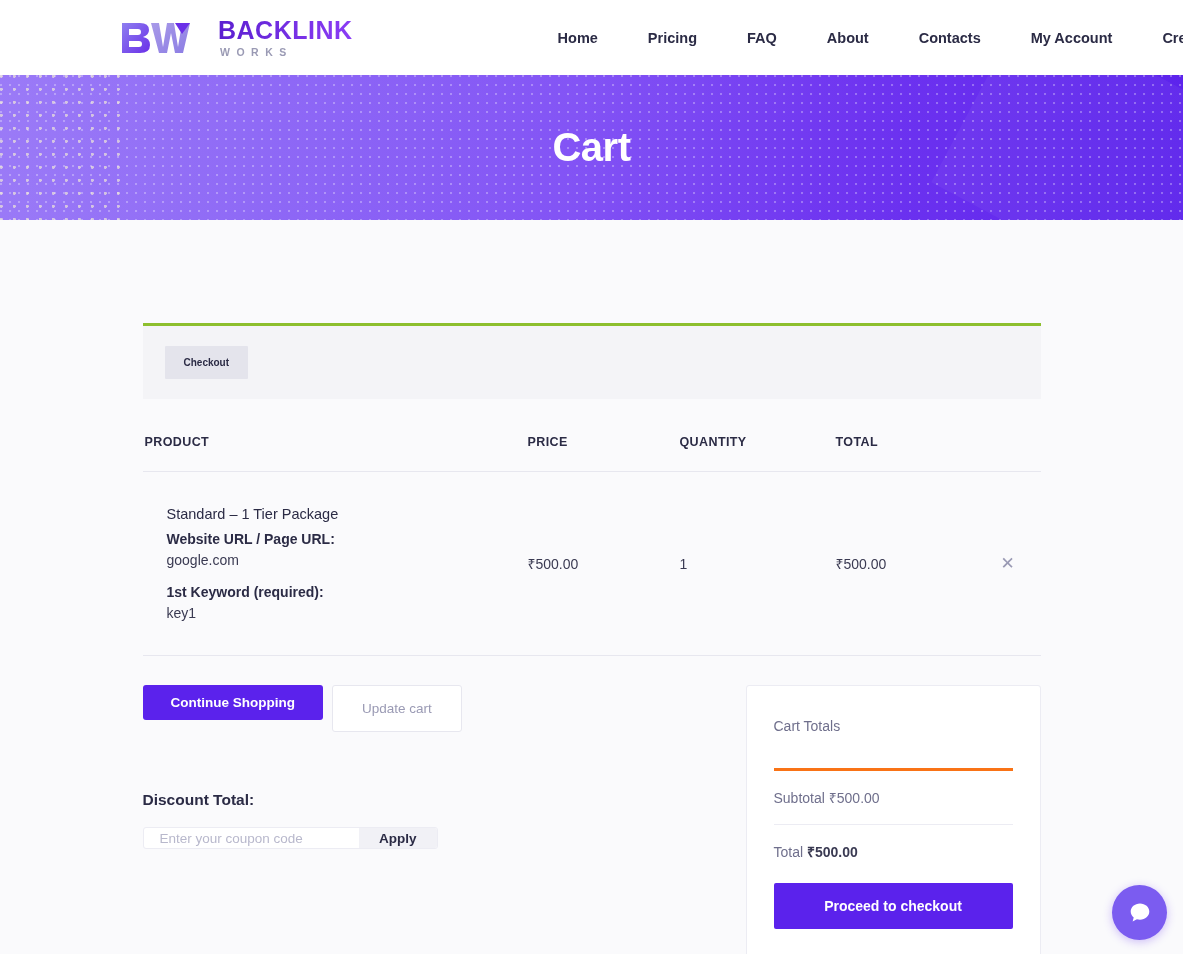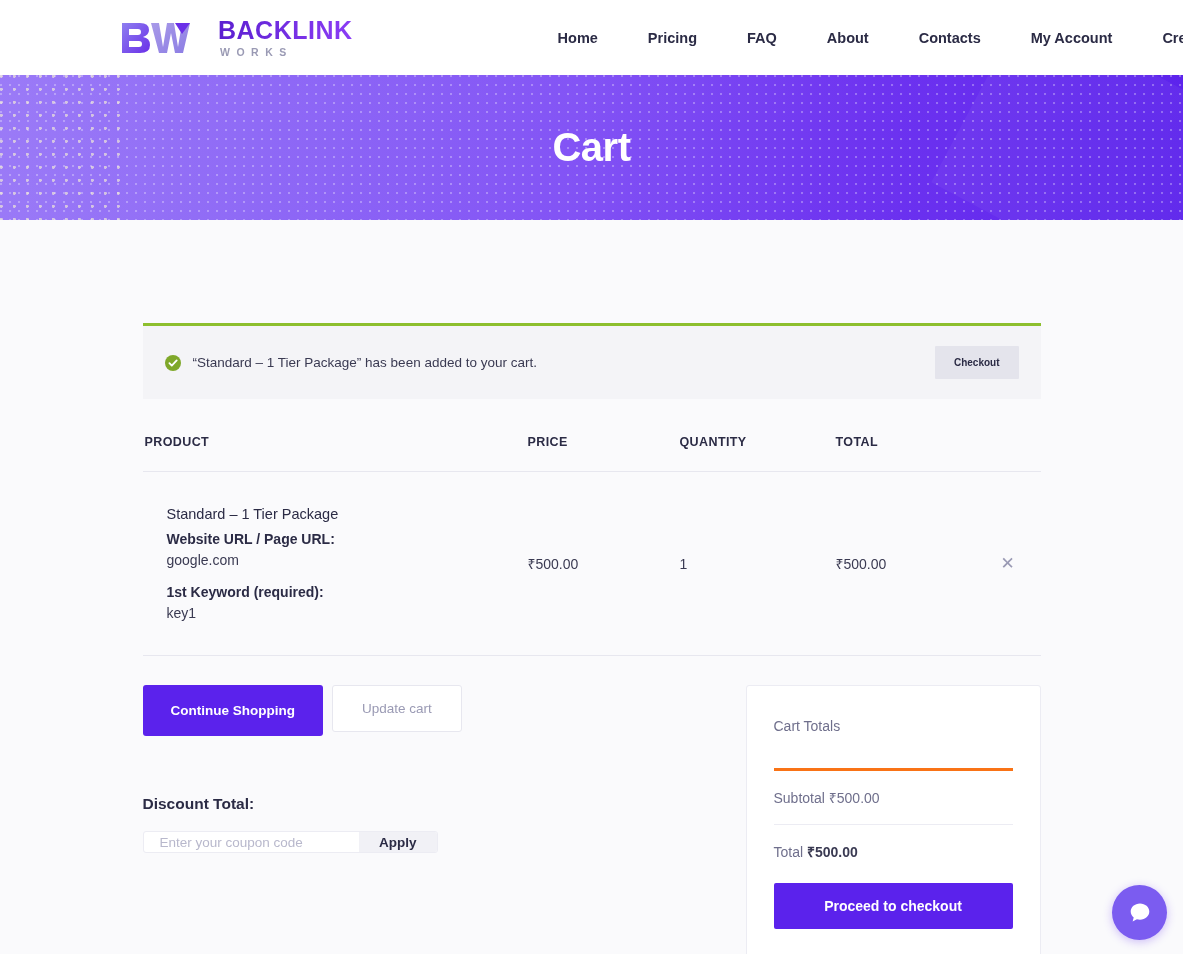--- a/index.html
+++ b/index.html
@@ -264,21 +264,21 @@
 
   .btn-continue {
     background: #5b22ec;
     color: #ffffff;
     border: none;
     border-radius: 3px;
     font-family: inherit;
     font-size: 13.5px;
     font-weight: 600;
     padding: 0 28px;
-    height: 51px;
+    height: 35px;
     cursor: pointer;
   }
 
   .btn-update {
     background: #ffffff;
     color: #9a9ab4;
     border: 1px solid #e7e7ef;
     border-radius: 3px;
     font-family: inherit;
     font-size: 13.5px;
@@ -430,27 +430,20 @@
 </header>
 
 <section class="hero">
   <h1 class="hero-title">Cart</h1>
 </section>
 
 <main class="page">
   <div class="container">
 
     <div class="cart-notice">
-      <div class="notice-left">
-        <svg class="check-icon" viewBox="0 0 16 16">
-          <circle cx="8" cy="8" r="8" fill="#7fa82a"></circle>
-          <path d="M4.4 8.2 L6.8 10.6 L11.7 5.4" stroke="#ffffff" stroke-width="1.8" fill="none" stroke-linecap="round" stroke-linejoin="round"></path>
-        </svg>
-        <span class="notice-text">“Standard – 1 Tier Package” has been added to your cart.</span>
-      </div>
       <button class="checkout-btn">Checkout</button>
     </div>
 
     <table class="cart-table">
       <thead>
         <tr>
           <th class="col-product">PRODUCT</th>
           <th class="col-price">PRICE</th>
           <th class="col-qty">QUANTITY</th>
           <th class="col-total">TOTAL</th>

